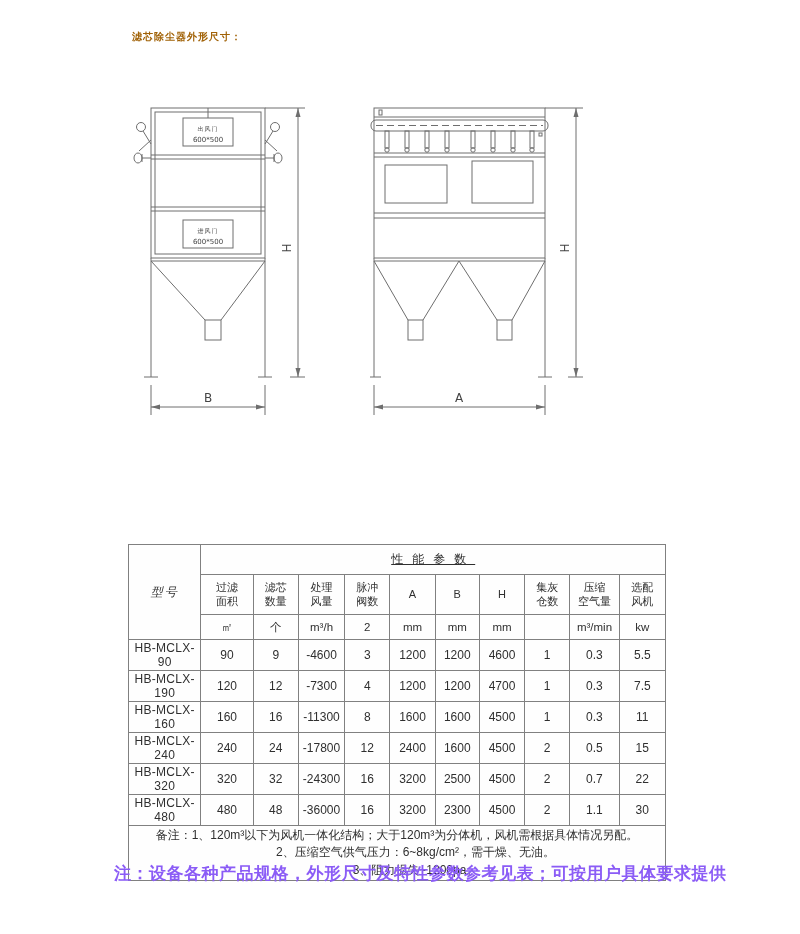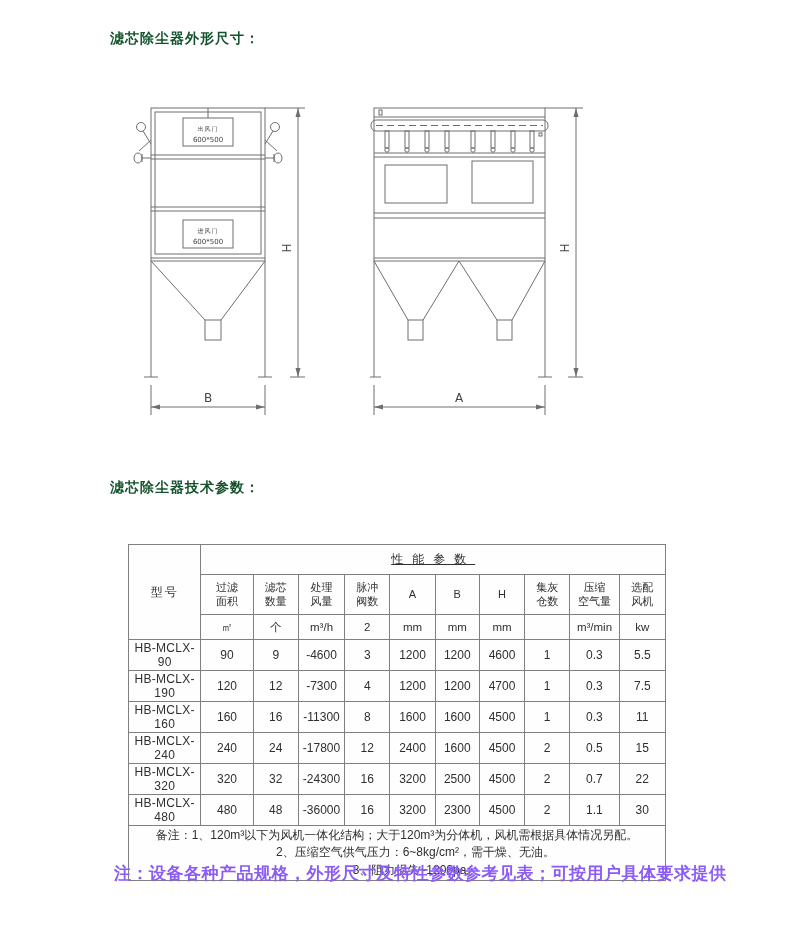--- a/index.html
+++ b/index.html
@@ -2,23 +2,23 @@
 <html><head>
 <meta charset="utf-8">
 <style>
   * { margin:0; padding:0; box-sizing:border-box; }
   html,body { background:#ffffff; }
   .page {
     position:relative; width:800px; height:934px; background:#ffffff;
     font-family:"Liberation Sans", sans-serif; color:#333; overflow:hidden;
   }
   .sec-title {
-    position:absolute; left:110px;
-    font-family:"Liberation Serif", serif; font-size:14px; font-weight:bold;
-    color:#14532d; letter-spacing:1px;
+    position:absolute; left:132px;
+    font-family:"Liberation Serif", serif; font-size:10px; font-weight:bold;
+    color:#a16207; letter-spacing:1px;
   }
   #title1 { top:30px; }
   #title2 { top:479px; }
 
   svg.drawing { position:absolute; overflow:visible; }
   svg.drawing line, svg.drawing rect, svg.drawing path, svg.drawing circle,
   svg.drawing ellipse, svg.drawing polyline {
     stroke:#6e6e6e; stroke-width:1; fill:none;
   }
   svg.drawing polygon { fill:#6e6e6e; stroke:none; }
@@ -37,21 +37,21 @@
     background:#fefefe;
   }
   table.spec td {
     border:1px solid #808080; text-align:center; vertical-align:middle;
     font-size:12px; padding:1px 2px; overflow:hidden;
   }
   tr.hrow1 { height:30px; }
   tr.hrow2 { height:40px; }
   tr.hrow3 { height:25px; }
   tr.drow  { height:27px; }
-  td.model-h { font-size:15px; letter-spacing:2px; }
+  td.model-h { font-size:15px; letter-spacing:2px;font-style:italic; }
   td.perf-h  { font-size:16px; letter-spacing:9px;text-decoration:underline; }
   tr.hrow2 td { font-size:11px; line-height:1.2; white-space:pre-line; }
   tr.hrow3 td { font-size:11.5px; }
   td.model-cell { text-align:left; padding-left:5px; font-size:12px; letter-spacing:0.3px; }
   td.notes-cell { text-align:left; padding:5px 8px 6px 8px; font-size:12px; line-height:1.45;margin-top:48px; }
   .note-line { white-space:nowrap; }
   .note-indent { padding-left:37px; }
 
   .footnote {
     position:absolute; left:114px; top:858px; width:640px;
@@ -202,21 +202,20 @@
     <g>
       <line x1="4" y1="285" x2="4" y2="315"></line>
       <line x1="175" y1="285" x2="175" y2="315"></line>
       <line x1="4" y1="307" x2="175" y2="307"></line>
       <polygon points="4,307 13,304.5 13,309.5"></polygon>
       <polygon points="175,307 166,304.5 166,309.5"></polygon>
       <text class="dim" x="89" y="302" text-anchor="middle">A</text>
     </g>
   </svg>
 
-  <div class="sec-title" id="title2">滤芯除尘器技术参数：</div>
 
   <table class="spec">
     <colgroup>
       <col style="width:72px">
         <col style="width:52px">
         <col style="width:45px">
       <col style="width:46px">
         <col style="width:45px">
         <col style="width:45px">
       <col style="width:44px">

